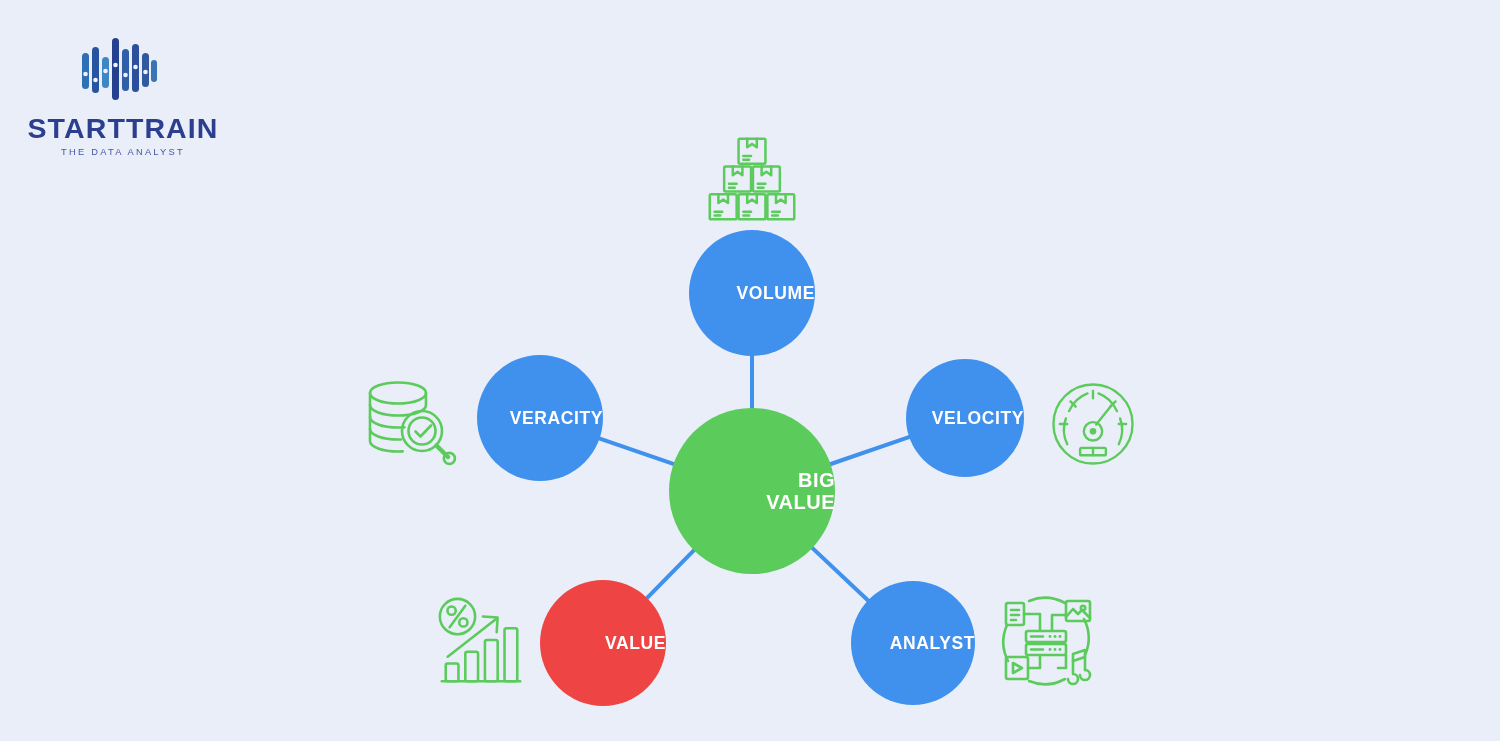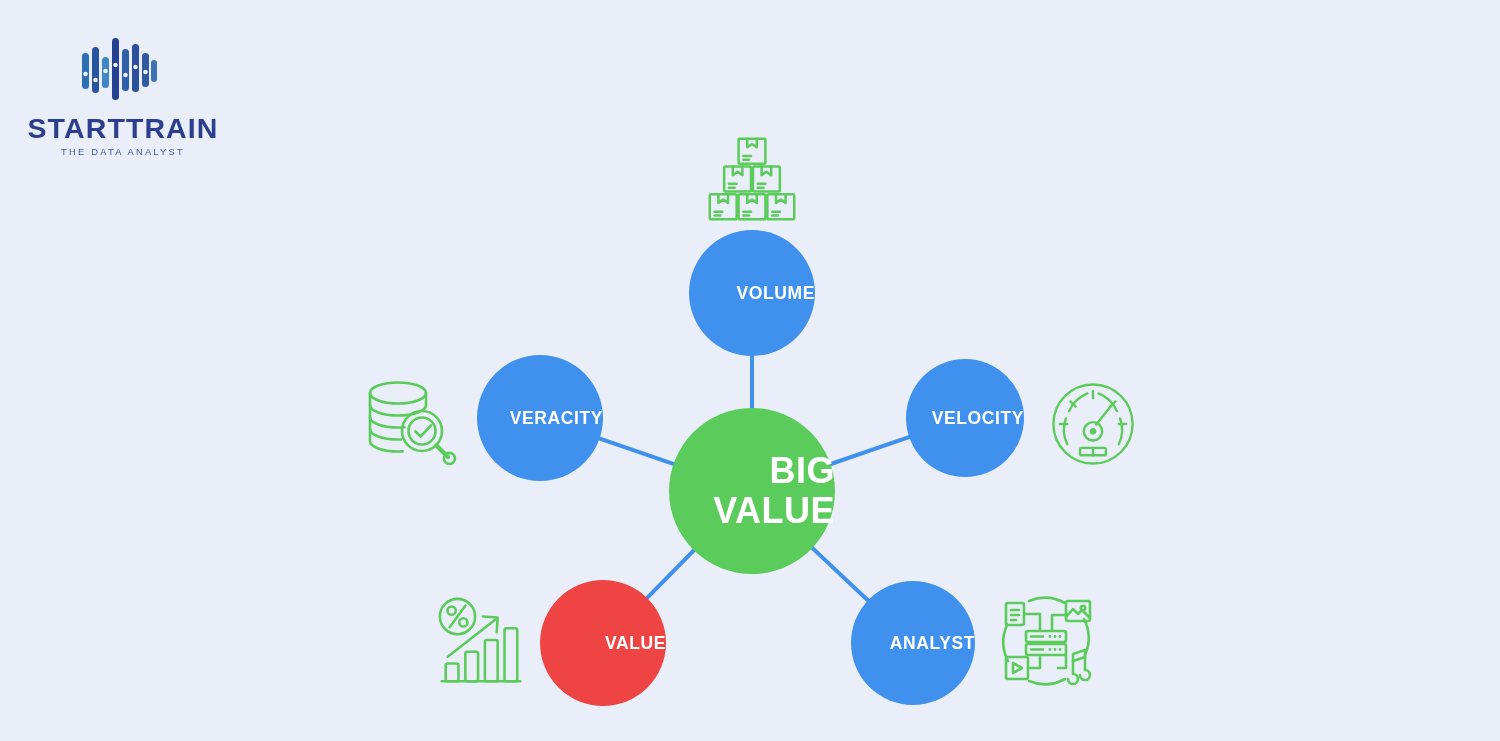--- a/index.html
+++ b/index.html
@@ -88,21 +88,21 @@
     box-sizing: border-box;
   }
   .node-satellite {
     background: #4090ee;
     font-size: 17.5px;
     font-weight: bold;
     letter-spacing: 0.6px;
   }
   .node-center {
     background: #5bcb5b;
-    font-size: 36px;
+    font-size: 20px;
     font-weight: bold;
     line-height: 1.1;
     letter-spacing: 0.5px;
   }
   .node-label {
     display: block;
     width: 100%;
     pointer-events: none;
   }
 

